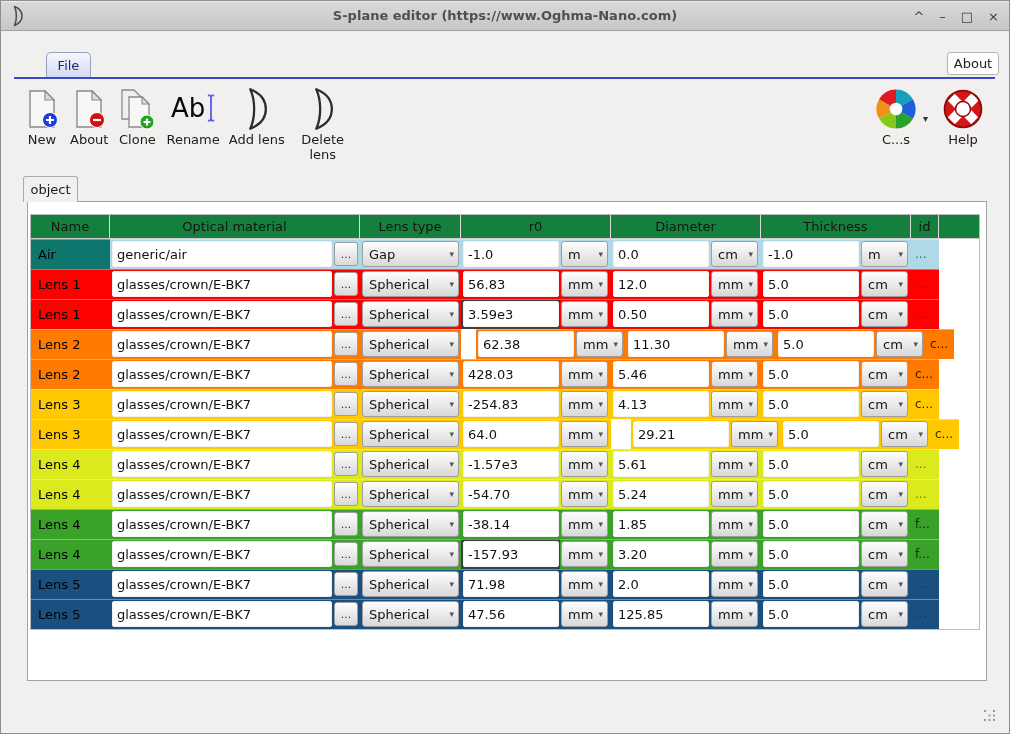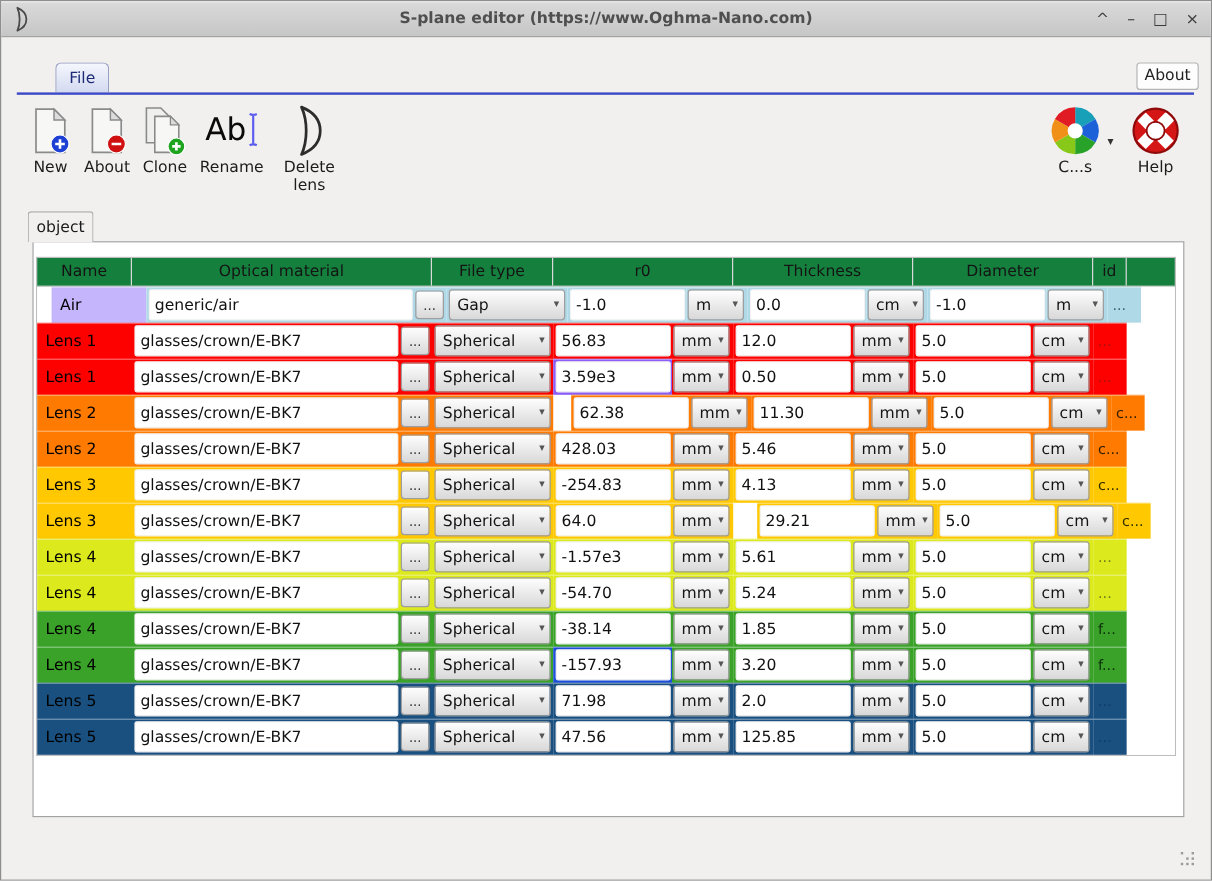--- a/index.html
+++ b/index.html
@@ -154,20 +154,28 @@
     <div class="tool">
       <span class="ic">
         <svg width="52" height="42" viewBox="0 0 52 42">
           <text x="4" y="29" font-size="26" fill="#0a0a0a" font-family="DejaVu Sans, sans-serif">Ab</text>
           <path d="M44,7 v26 M41,7 q3,1.5 6,0 M41,33 q3,-1.5 6,0" fill="none" stroke="#5b5bf0" stroke-width="1.8"></path>
         </svg>
       </span>
       <span class="lbl">Rename</span>
     </div>
 
+    <div class="tool">
+      <span class="ic">
+        <svg width="27" height="46" viewBox="0 0 26 44">
+          <path d="M7,3 C12,14 12,30 7,41 C17,37 22,30 22,22 C22,14 17,7 7,3 Z" fill="none" stroke="#2c2c2c" stroke-width="2.2" stroke-linejoin="round"></path>
+        </svg>
+      </span>
+      <span class="lbl">Add lens</span>
+    </div>
 
     <div class="tool">
       <span class="ic">
         <svg width="27" height="46" viewBox="0 0 26 44">
           <path d="M7,3 C12,14 12,30 7,41 C17,37 22,30 22,22 C22,14 17,7 7,3 Z" fill="none" stroke="#2c2c2c" stroke-width="2.2" stroke-linejoin="round"></path>
         </svg>
       </span>
       <span class="lbl">Delete lens</span>
     </div>
 
@@ -212,30 +220,30 @@
 
   <div class="tabstrip">
     <div class="obj-tab">object</div>
   </div>
 
   <div class="panel">
     <div class="tbl">
       <div class="thead">
         <div class="hc w-name">Name</div>
         <div class="hc w-mat">Optical material</div>
-        <div class="hc w-lens">File type</div>
+        <div class="hc w-lens">Lens type</div>
         <div class="hc w-r0">r0</div>
+        <div class="hc w-dia">Diameter</div>
         <div class="hc w-th">Thickness</div>
-        <div class="hc w-dia">Diameter</div>
         <div class="hc w-id">id</div>
         <div class="hc h-fill"></div>
       </div>
       <div id="table-body">
           <div class="trow">
-    <div class="cell c-name rowbg" style="background: #c4b5fd; margin-left: 12px;">
+    <div class="cell c-name rowbg" style="background: #0f766e;">
       <span>Air</span>
     </div>
     <div class="cell c-mat rowbg" style="background: rgb(175, 217, 231);">
       <input class="txt" value="generic/air" style="">
       <button class="mini">...</button>
     </div>
     <div class="cell c-lens rowbg" style="background: rgb(175, 217, 231);">
       <div class="combo">
         <span class="cv">Gap</span>
         <span class="arr">▾</span>
@@ -326,21 +334,21 @@
     <div class="cell c-mat rowbg" style="background: rgb(253, 0, 0);">
       <input class="txt" value="glasses/crown/E-BK7" style="">
       <button class="mini">...</button>
     </div>
     <div class="cell c-lens rowbg" style="background: rgb(253, 0, 0);">
       <div class="combo">
         <span class="cv">Spherical</span>
         <span class="arr">▾</span>
       </div>
     </div>
-    <div class="cell c-val rowbg" style="background: #8b5cf6;">
+    <div class="cell c-val rowbg" style="background: #404040;">
       <input class="txt" value="3.59e3" style="">
     </div>
     <div class="cell c-unit rowbg" style="background: rgb(253, 0, 0);">
       <div class="combo">
         <span class="cv">mm</span>
         <span class="arr">▾</span>
       </div>
     </div>
     <div class="cell c-val rowbg" style="background: rgb(253, 0, 0);">
       <input class="txt" value="0.50" style="">
@@ -694,21 +702,21 @@
     <div class="cell c-mat rowbg" style="background: rgb(58, 162, 40);">
       <input class="txt" value="glasses/crown/E-BK7" style="">
       <button class="mini">...</button>
     </div>
     <div class="cell c-lens rowbg" style="background: rgb(58, 162, 40);">
       <div class="combo">
         <span class="cv">Spherical</span>
         <span class="arr">▾</span>
       </div>
     </div>
-    <div class="cell c-val rowbg" style="background: #1d4ed8;">
+    <div class="cell c-val rowbg" style="background: #404040;">
       <input class="txt" value="-157.93" style="">
     </div>
     <div class="cell c-unit rowbg" style="background: rgb(58, 162, 40);">
       <div class="combo">
         <span class="cv">mm</span>
         <span class="arr">▾</span>
       </div>
     </div>
     <div class="cell c-val rowbg" style="background: rgb(58, 162, 40);">
       <input class="txt" value="3.20" style="">

